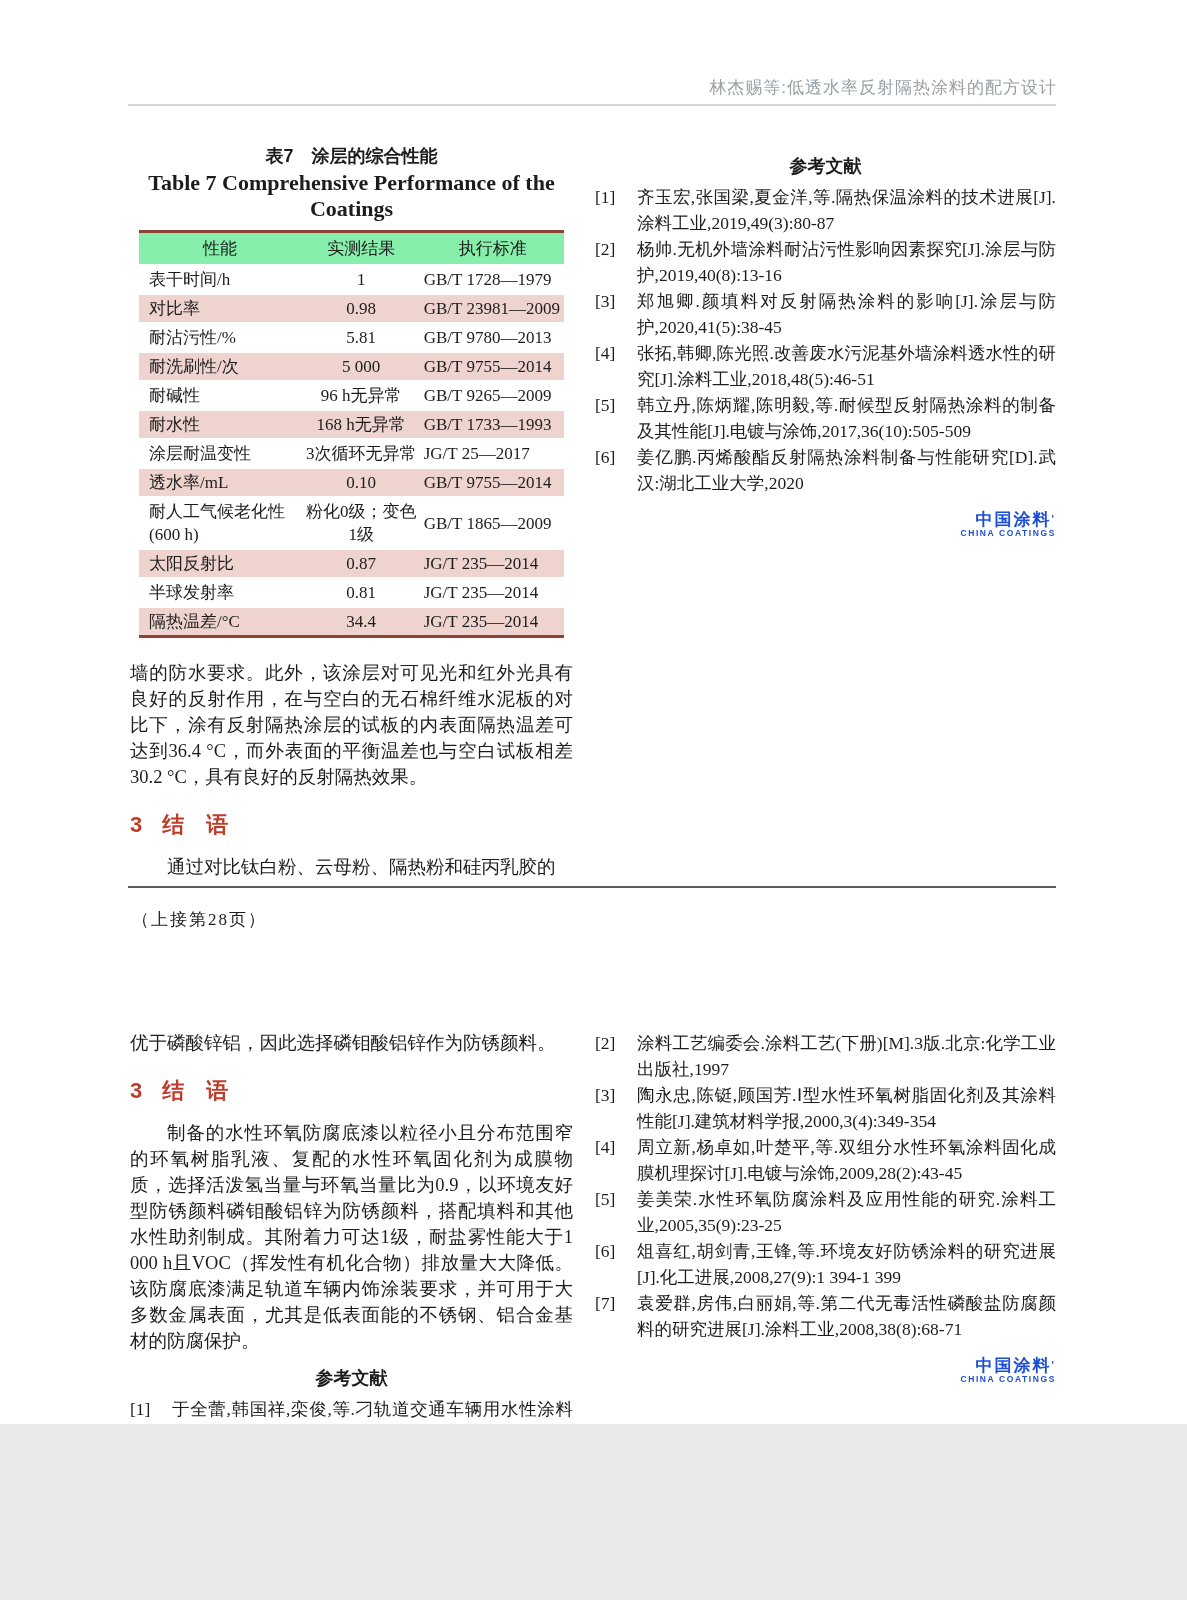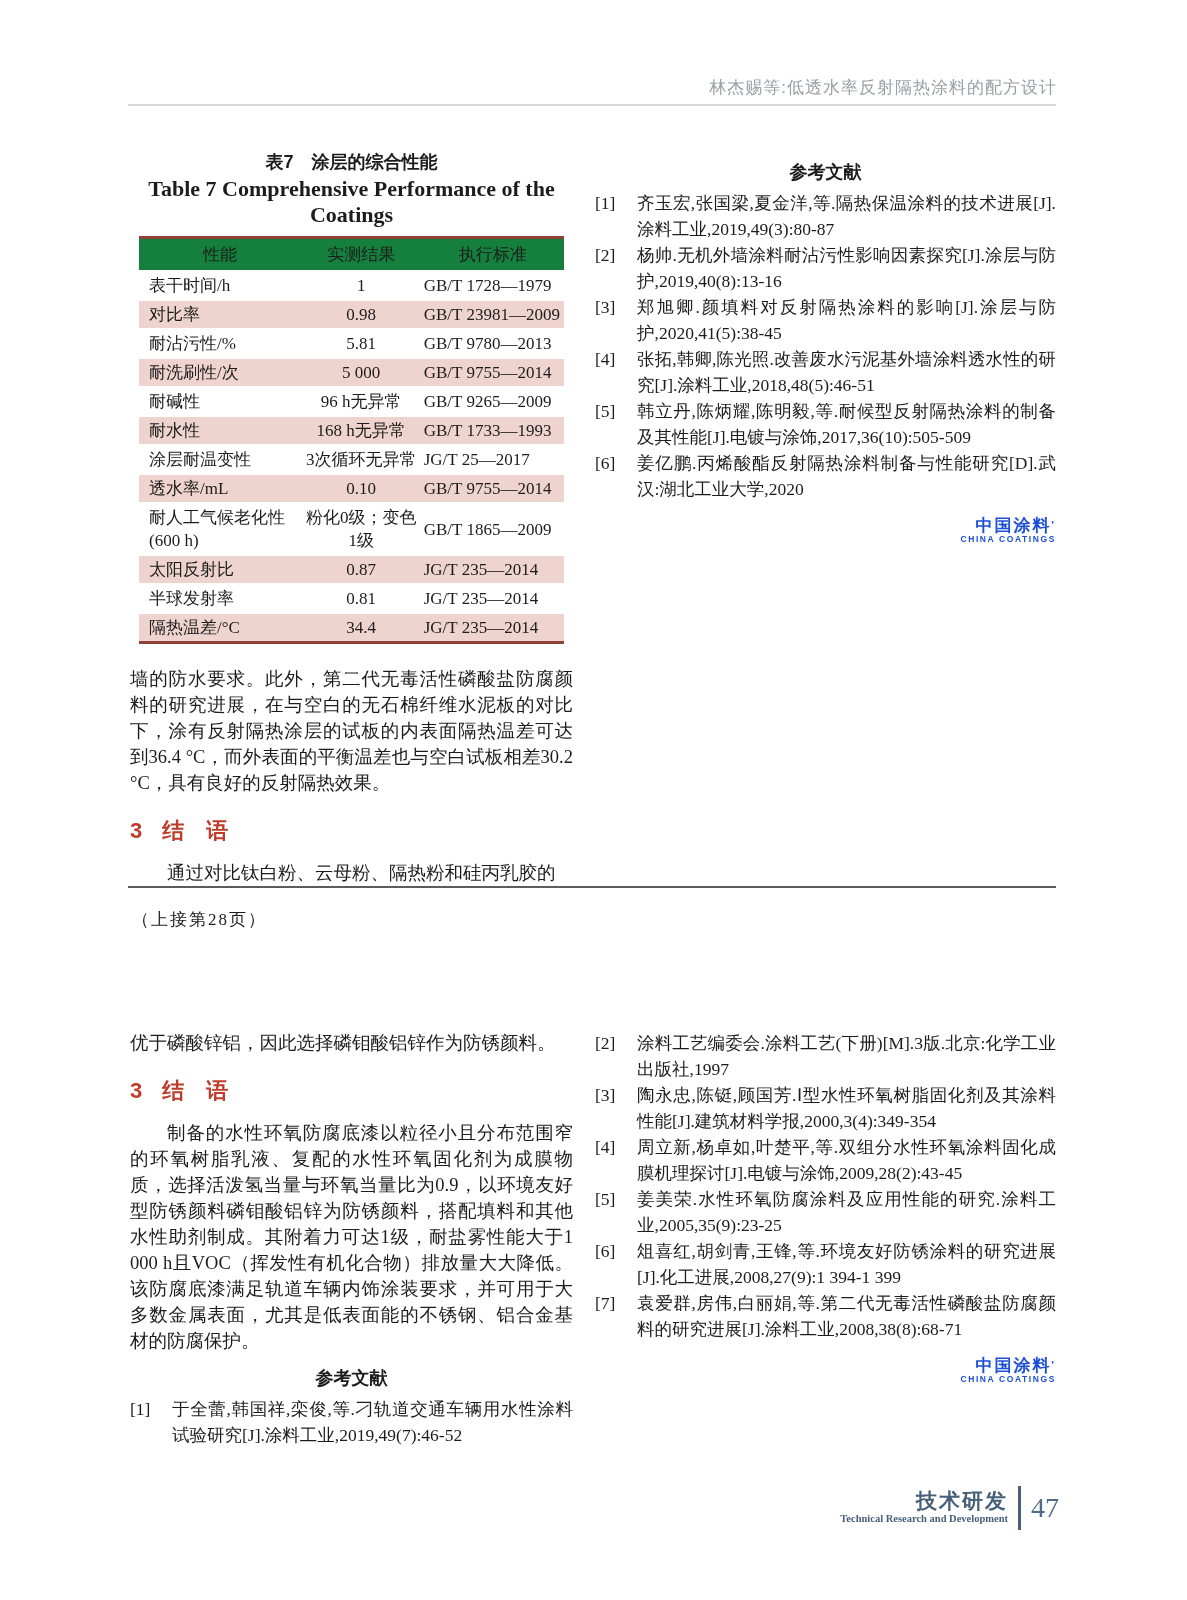--- a/index.html
+++ b/index.html
@@ -1,45 +1,45 @@
 <!DOCTYPE html>
 <html><head>
 <meta charset="utf-8">
 <style>
   html,body { margin:0; padding:0; background:#e9e9e9; }
   .page {
-    position:relative; width:1187px; height:1600px; margin:0 auto;
+    position:relative; width:1187px; height:1424px; margin:0 auto;
     background:#ffffff; overflow:hidden;
     font-family:"Liberation Serif", serif; color:#1c1c1c;
   }
   
   .running-head {
     position:absolute; top:76px; right:130px;
     font-family:"Liberation Sans", sans-serif;
     font-size:17px; color:#98a0a6; letter-spacing:1px;
   }
   .head-rule {
     position:absolute; top:104px; left:128px; width:928px;
     border-bottom:2px solid #d3d7d9;
   }
   
-  .top-cols { position:absolute; top:148px; left:130px; width:926px; display:flex; gap:22px; }
+  .top-cols { position:absolute; top:142px; left:130px; width:926px; display:flex; gap:22px; }
   .bottom-cols { position:absolute; top:1030px; left:130px; width:926px; display:flex; gap:22px; }
   .col-l { width:443px; flex:none; }
   .col-r { width:461px; flex:none; }
 
   
   .tbl-title-cn { font-family:"Liberation Sans", sans-serif; font-weight:bold; font-size:18px; text-align:center; margin:2px 0 2px; }
   .tbl-title-en { font-weight:bold; font-size:22px; text-align:center; margin:2px 0 8px; }
   table.perf {
     width:425px; margin:0 auto; border-collapse:collapse; font-size:17px;
     border-top:3px solid #8e4137; border-bottom:3px solid #8e4137;
   }
   table.perf th {
-    background:#15803d; font-weight:normal; padding:4px 20px; text-align:center;
+    background:#86efac; font-weight:normal; padding:4px 20px; text-align:center;
     border-bottom:2px solid #ffffff;
   }
   table.perf td { padding:2px 2px; line-height:23px; }
   table.perf tbody tr { border-bottom:2px solid #ffffff; }
   table.perf tbody tr:nth-child(even) { background:#eed3ce; }
   table.perf td.c1 { width:158px; text-align:left; padding-left:10px; }
   table.perf td.c2 { width:122px; text-align:center; }
   table.perf td.c3 { width:145px; text-align:left; }
 
   
@@ -157,21 +157,21 @@
               <td class="c3">JG/T 235—2014</td>
             </tr>
           <tr>
               <td class="c1">隔热温差/°C</td>
               <td class="c2">34.4</td>
               <td class="c3">JG/T 235—2014</td>
             </tr>
         </tbody>
       </table>
 
-      <p class="para mt">墙的防水要求。此外，第二代无毒活性磷酸盐防腐颜料的研究进展，在与空白的无石棉纤维水泥板的对比下，涂有反射隔热涂层的试板的内表面隔热温差可达到36.4 °C，而外表面的平衡温差也与空白试板相差30.2 °C，具有良好的反射隔热效果。</p>
+      <p class="para mt">墙的防水要求。此外，该涂层对可见光和红外光具有良好的反射作用，在与空白的无石棉纤维水泥板的对比下，涂有反射隔热涂层的试板的内表面隔热温差可达到36.4 °C，而外表面的平衡温差也与空白试板相差30.2 °C，具有良好的反射隔热效果。</p>
 
       <div class="section-heading">
         <span class="num">3</span><span class="title">结　语</span>
       </div>
       <p class="para indent">通过对比钛白粉、云母粉、隔热粉和硅丙乳胶的</p>
     </div>
 
     <div class="col-r">
 
       <div class="refs-heading">参考文献</div>

